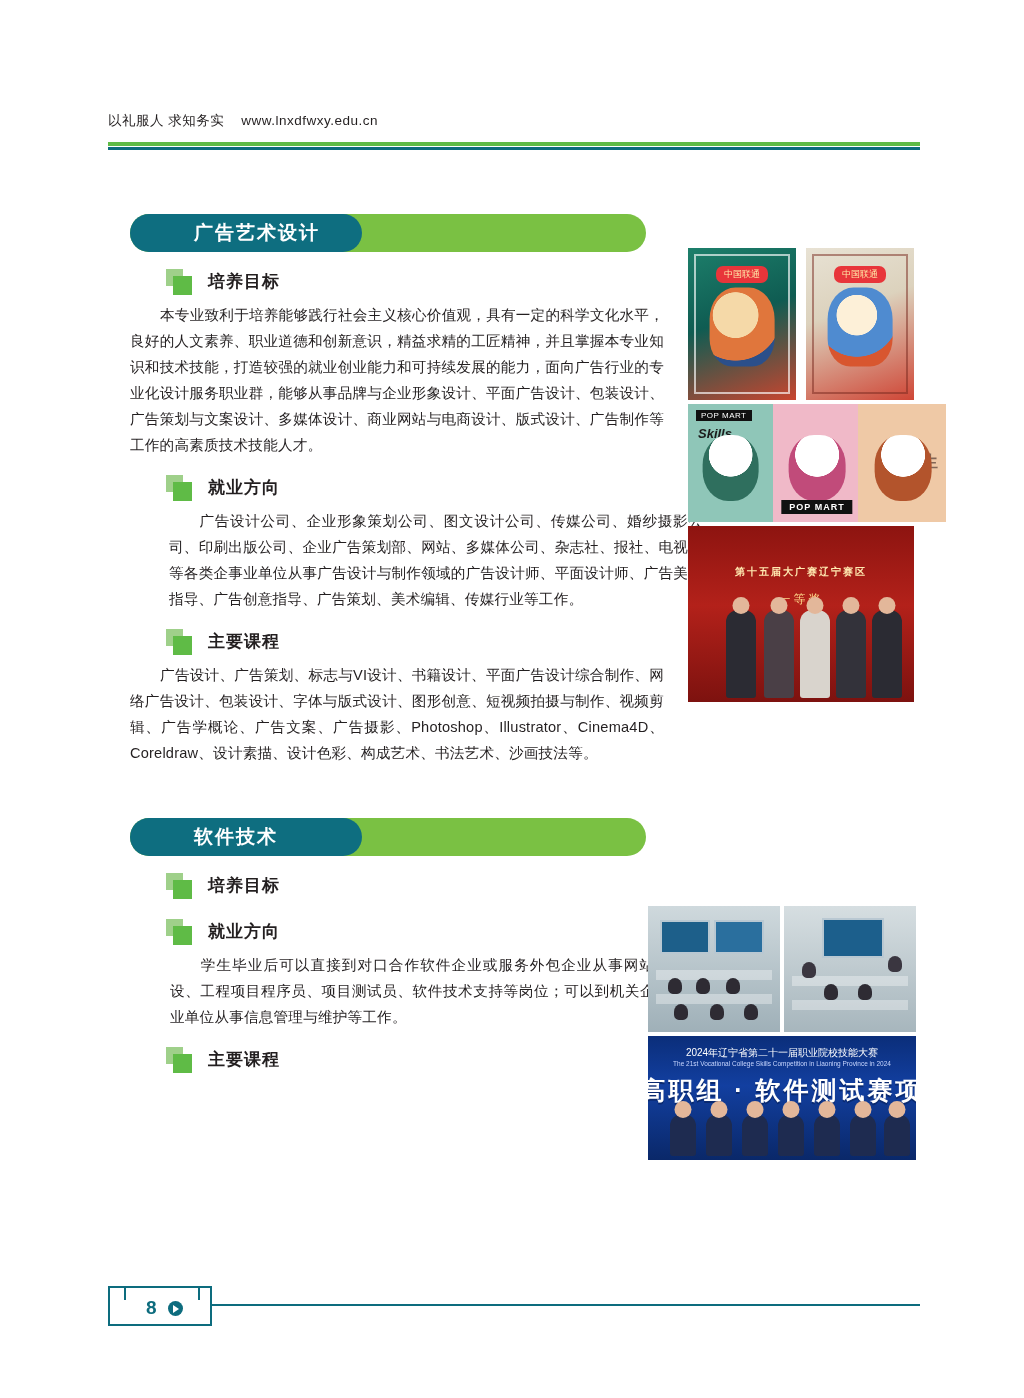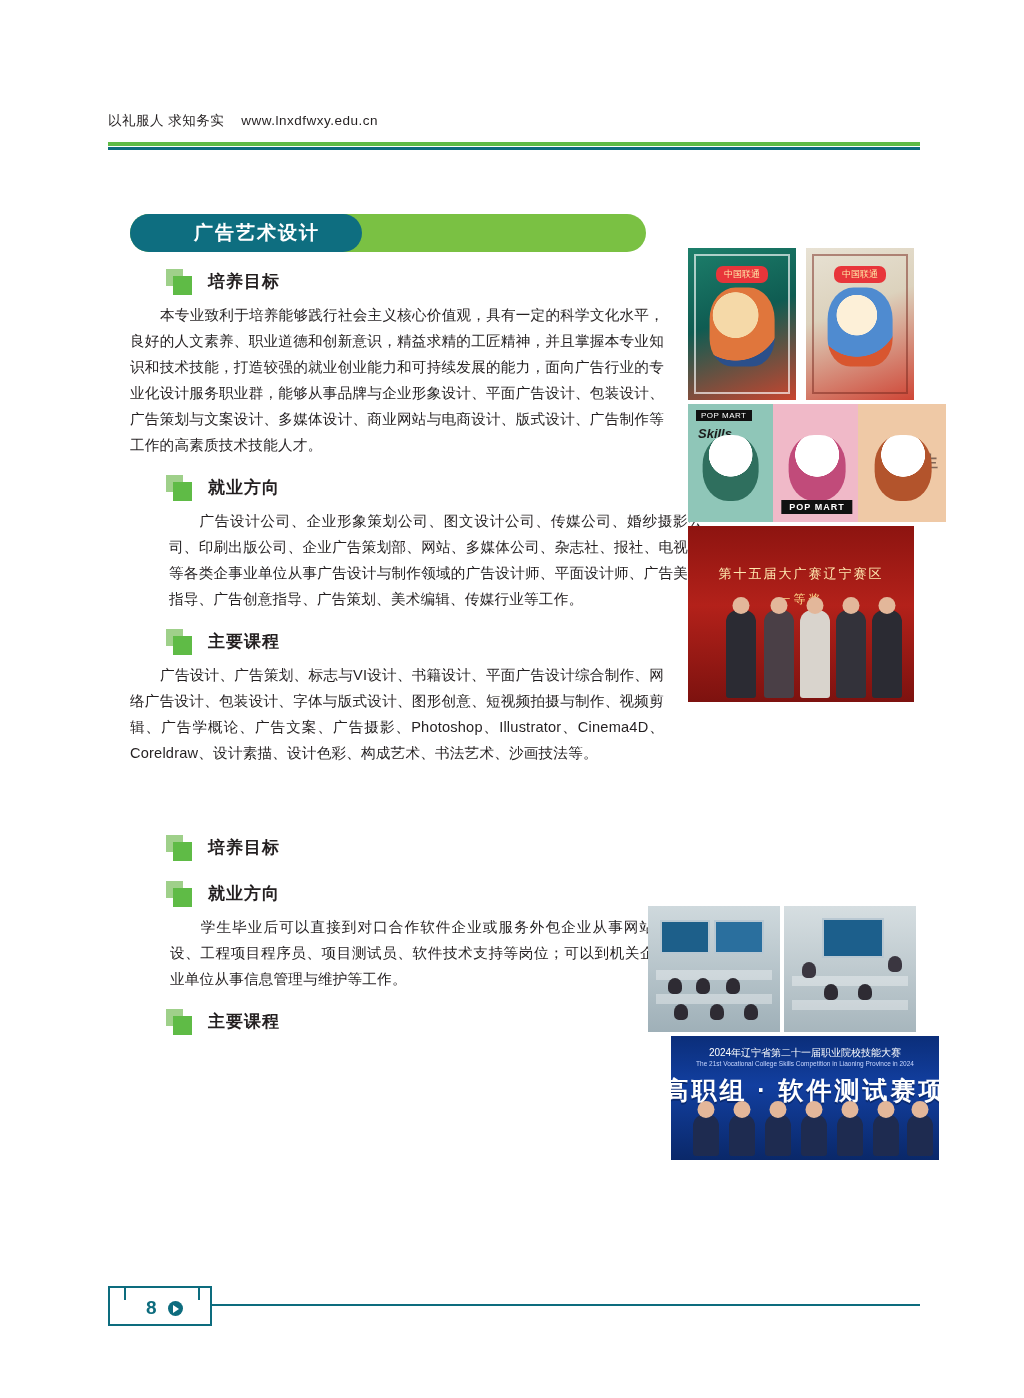--- a/index.html
+++ b/index.html
@@ -241,23 +241,24 @@
     width: 100%;
     height: 100%;
     background: linear-gradient(180deg, #8d1410 0%, #b3211a 45%, #7d120f 100%);
   }
   .stage-banner {
     position: absolute;
     top: 22%;
     left: 50%;
     transform: translateX(-50%);
     color: #ffe9b0;
-    font-size: 13px;
+    font-size: 10px;
     letter-spacing: 2px;
     white-space: nowrap;
+    font-weight: bold;
   }
   .stage-sub {
     position: absolute;
     top: 37%;
     left: 50%;
     transform: translateX(-50%);
     color: #ffd98a;
     font-size: 12px;
     letter-spacing: 3px;
     white-space: nowrap;
@@ -501,20 +502,25 @@
     <div class="person" style="left:38px;"></div>
     <div class="person" style="left:76px; background:#4a3f46;"></div>
     <div class="person" style="left:112px; background:#d9d4cd;"></div>
     <div class="person" style="left:148px; background:#33323a;"></div>
     <div class="person" style="left:184px; background:#2b2b33;"></div>
   </div>
 </div>
 
 <div class="section" style="left:130px; top:818px; width:540px;">
 
+  <div class="title-pill">
+    <div class="pill-green"></div>
+    <div class="pill-teal"></div>
+    <div class="pill-label">软件技术</div>
+  </div>
 
   <div class="sub-block">
     <div class="sub-head">
       <span class="marker">
         <span class="m-back"></span>
           <span class="m-front"></span>
       </span>
       <span class="sub-title">培养目标</span>
     </div>
   </div>
@@ -564,21 +570,21 @@
     <div class="room-screen" style="left:38px; top:12px; width:58px; height:36px; background:#1c5f8c;"></div>
     <div class="room-desk" style="left:8px; top:70px; width:116px; height:10px;"></div>
     <div class="room-desk" style="left:8px; top:94px; width:116px; height:10px;"></div>
     <div class="room-head" style="left:18px; top:56px; width:14px; height:16px; background:#3a3640;"></div>
     <div class="room-head" style="left:104px; top:50px; width:14px; height:16px; background:#3a3640;"></div>
     <div class="room-head" style="left:40px; top:78px; width:14px; height:16px;"></div>
     <div class="room-head" style="left:74px; top:78px; width:14px; height:16px;"></div>
   </div>
 </div>
 
-<div class="photo" style="left:648px; top:1036px; width:268px; height:124px;margin-left:23px;">
+<div class="photo" style="left:648px; top:1036px; width:268px; height:124px;">
   <div class="comp">
     <div class="comp-top">2024年辽宁省第二十一届职业院校技能大赛</div>
     <div class="comp-top2">The 21st Vocational College Skills Competition in Liaoning Province in 2024</div>
     <div class="comp-title">高职组 · 软件测试赛项</div>
     <div class="person" style="left:22px; width:26px; height:42px; background:#1e2b50;"></div>
     <div class="person" style="left:58px; width:26px; height:42px; background:#1e2b50;"></div>
     <div class="person" style="left:94px; width:26px; height:42px; background:#1e2b50;"></div>
     <div class="person" style="left:130px; width:26px; height:42px; background:#1e2b50;"></div>
     <div class="person" style="left:166px; width:26px; height:42px; background:#1e2b50;"></div>
     <div class="person" style="left:202px; width:26px; height:42px; background:#1e2b50;"></div>

